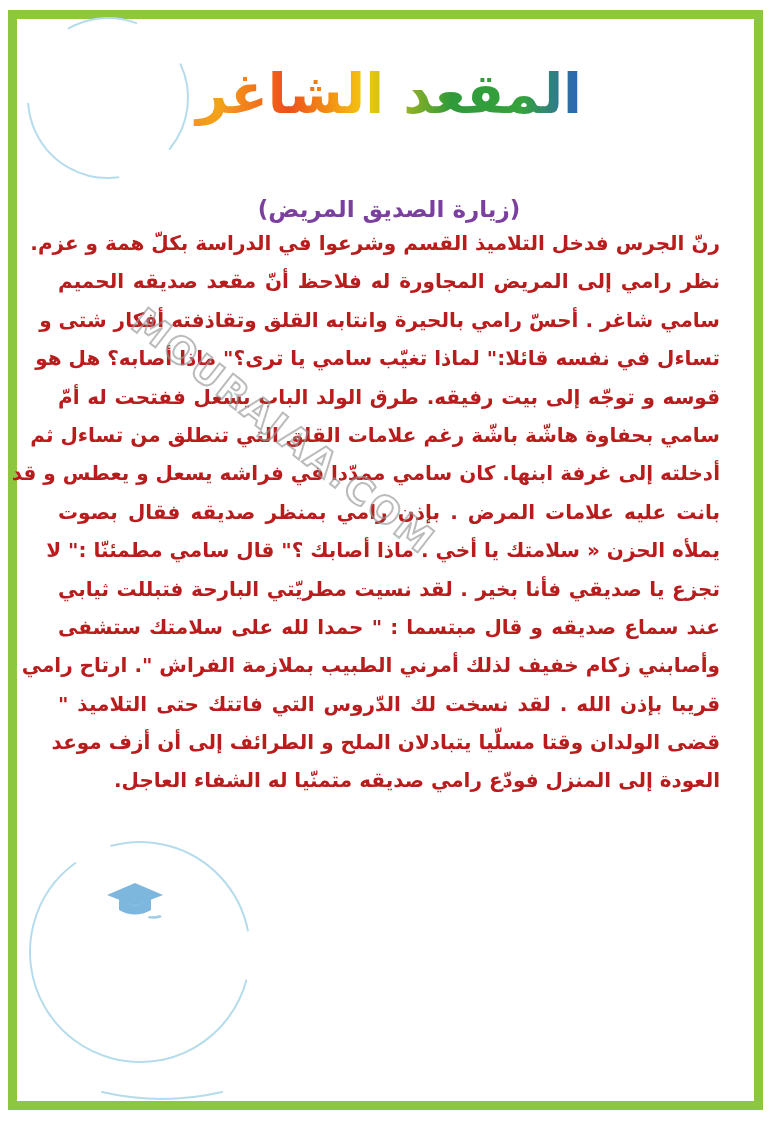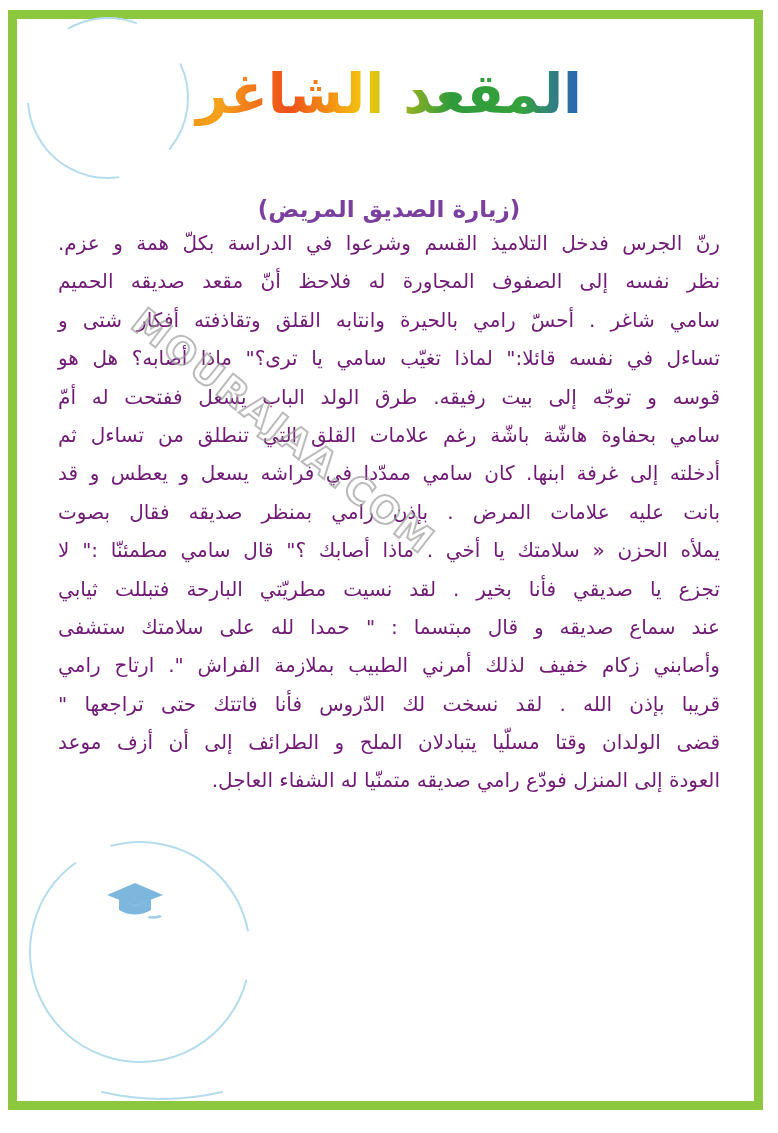--- a/index.html
+++ b/index.html
@@ -44,21 +44,21 @@
     text-align:center; direction:rtl;
     font-size:23px; font-weight:bold;
     color:#7b3fa0;
     margin-top:28px;
   }
 
   
   .story {
     position:absolute; right:58px; top:224px; width:662px;
     direction:rtl;
-    font-size:20px; font-weight:normal; color:#701a75;
+    font-size:20px; font-weight:bold; color:#b91c1c;
   }
   .story-line {
     display:block; height:38.4px; line-height:38.4px;
     text-align:justify; text-align-last:justify;
     white-space:nowrap; overflow:visible;
   }
   .story-line:last-child { text-align-last:auto; white-space:normal; }
 
   
   .watermark {
@@ -90,32 +90,32 @@
     <circle cx="128" cy="118" r="110" fill="none" stroke="#b5dcec" stroke-width="2" stroke-dasharray="420 40 180 60" stroke-linecap="round" transform="rotate(15 128 118)"></circle>
     <path d="M 90 258 Q 150 272 210 258" fill="none" stroke="#b5dcec" stroke-width="2" stroke-linecap="round"></path>
   </svg>
 
   <div class="title">المقعد الشاغر</div>
 
   <div class="subtitle">(زيارة الصديق المريض)</div>
 
   <div class="story">
       <div class="story-line">رنّ الجرس فدخل التلاميذ القسم وشرعوا في الدراسة بكلّ همة و عزم.</div>
-      <div class="story-line">نظر نفسه إلى الصفوف المجاورة له فلاحظ أنّ مقعد صديقه الحميم</div>
+      <div class="story-line">نظر رامي إلى المريض المجاورة له فلاحظ أنّ مقعد صديقه الحميم</div>
       <div class="story-line">سامي شاغر . أحسّ رامي بالحيرة وانتابه القلق وتقاذفته أفكار شتى و</div>
       <div class="story-line">تساءل في نفسه قائلا:" لماذا تغيّب سامي يا ترى؟" ماذا أصابه؟ هل هو</div>
       <div class="story-line">قوسه و توجّه إلى بيت رفيقه. طرق الولد الباب يسعل ففتحت له أمّ</div>
       <div class="story-line">سامي بحفاوة هاشّة باشّة رغم علامات القلق التي تنطلق من تساءل ثم</div>
       <div class="story-line">أدخلته إلى غرفة ابنها. كان سامي ممدّدا في فراشه يسعل و يعطس و قد</div>
       <div class="story-line">بانت عليه علامات المرض . بإذن رامي بمنظر صديقه فقال بصوت</div>
       <div class="story-line">يملأه الحزن « سلامتك يا أخي . ماذا أصابك ؟" قال سامي مطمئنّا :" لا</div>
       <div class="story-line">تجزع يا صديقي فأنا بخير . لقد نسيت مطريّتي البارحة فتبللت ثيابي</div>
       <div class="story-line">عند سماع صديقه و قال مبتسما : " حمدا لله على سلامتك ستشفى</div>
       <div class="story-line">وأصابني زكام خفيف لذلك أمرني الطبيب بملازمة الفراش ". ارتاح رامي</div>
-      <div class="story-line">قريبا بإذن الله . لقد نسخت لك الدّروس فأنا فاتتك حتى تراجعها "</div>
+      <div class="story-line">قريبا بإذن الله . لقد نسخت لك الدّروس التي فاتتك حتى التلاميذ "</div>
       <div class="story-line">قضى الولدان وقتا مسلّيا يتبادلان الملح و الطرائف إلى أن أزف موعد</div>
       <div class="story-line">العودة إلى المنزل فودّع رامي صديقه متمنّيا له الشفاء العاجل.</div>
     </div>
 
   <div class="watermark">MOURAJAA.COM</div>
 
   <svg class="cap" width="62" height="40" viewBox="0 0 62 40">
     <polygon points="31,1 59,13 31,24 3,13" fill="#7db7de"></polygon>
     <path d="M 15 17 L 15 28 Q 31 37 47 28 L 47 17 L 31 24 Z" fill="#7db7de"></path>
     <path d="M 44 36 Q 52 38 58 35 L 56 33 Q 50 35 45 34 Z" fill="#9fcbe6"></path>

